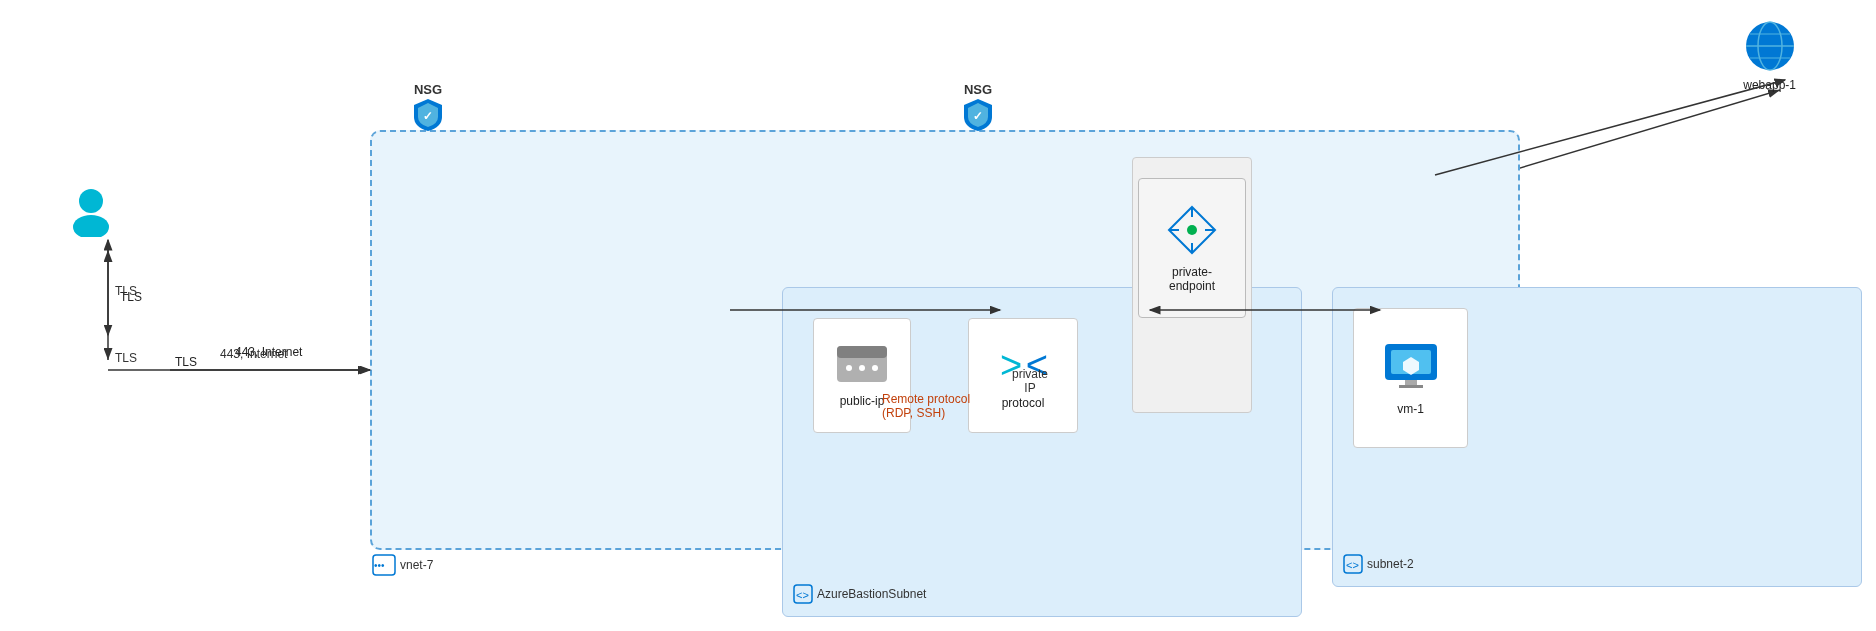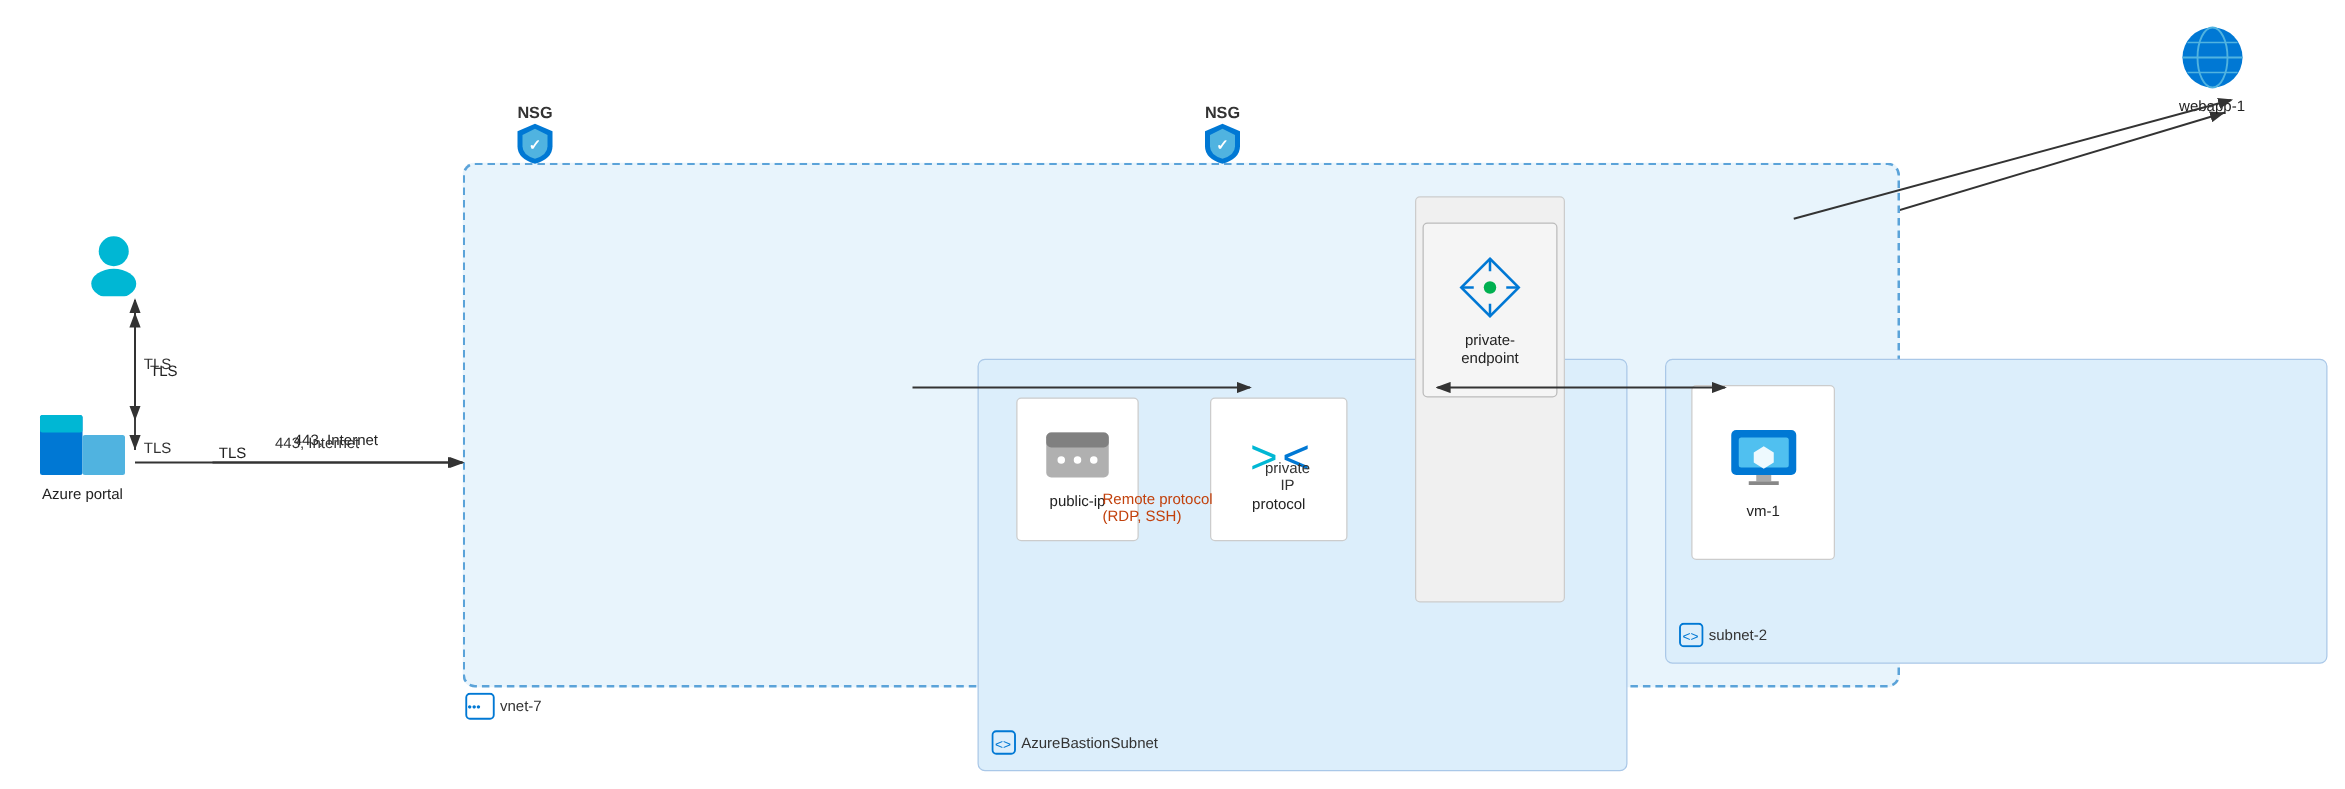--- a/index.html
+++ b/index.html
@@ -43,21 +43,21 @@
       border-radius: 6px;
       background: #dceefb;
     }
 
     
     .subnet1-box {
       position: absolute;
       left: 960px;
       top: 155px;
       width: 530px;
-      height: 244px;
+      height: 300px;
       border: 1.5px solid #aac8e8;
       border-radius: 6px;
       background: #dceefb;
     }
 
     
     .icon-card {
       background: #fff;
       border: 1px solid #ccc;
       border-radius: 4px;
@@ -142,30 +142,20 @@
       <circle cx="26" cy="16" r="12" fill="#00b7d4"></circle>
       <ellipse cx="26" cy="42" rx="18" ry="12" fill="#00b7d4"></ellipse>
     </svg>
 
   </div>
 
   <div class="tls-label" style="left:120px; top:290px;">
     <span>TLS</span>
   </div>
 
-  <div style="position:absolute; left:30px; top:330px; display:flex; flex-direction:column; align-items:center; gap:4px;">
-
-    <svg width="72" height="52" viewBox="0 0 72 52">
-
-      <rect x="2" y="2" width="34" height="48" rx="2" fill="#0078d4"></rect>
-      <rect x="36" y="18" width="34" height="32" rx="2" fill="#50b3e0"></rect>
-      <rect x="2" y="2" width="34" height="14" rx="2" fill="#00b7d4"></rect>
-    </svg>
-    <span class="node-label">Azure portal</span>
-  </div>
 
   <div class="tls-label" style="left:175px; top:355px;">
     <span>TLS</span>
   </div>
 
   <div class="tls-label" style="left:235px; top:345px;">
     <span>443, Internet</span>
   </div>
 
   <div class="vnet-box">
@@ -240,21 +230,21 @@
 
       <div class="subnet-label" style="position:absolute; bottom:12px; left:10px;">
         <svg width="20" height="20" viewBox="0 0 20 20">
           <rect x="1" y="1" width="18" height="18" rx="3" fill="none" stroke="#0078d4" stroke-width="1.5"></rect>
           <text x="3" y="15" font-size="11" fill="#0078d4">&lt;&gt;</text>
         </svg>
         <span>subnet-2</span>
       </div>
     </div>
 
-    <div style="position:absolute; left:760px; top:25px; width:120px; height:325px;
+    <div style="position:absolute; left:760px; top:25px; width:120px; height:256px;
                 border:1.5px solid #ccc; border-radius:4px; background:#f0f0f0;">
 
       <div class="icon-card" style="position:absolute; left:5px; top:20px; width:108px; height:140px; background:#f5f5f5; border-color:#bbb;">
 
         <svg width="54" height="52" viewBox="0 0 54 52">
 
           <polygon points="27,4 50,27 27,50 4,27" fill="none" stroke="#0078d4" stroke-width="2"></polygon>
 
           <circle cx="27" cy="27" r="5" fill="#00b050"></circle>
 

